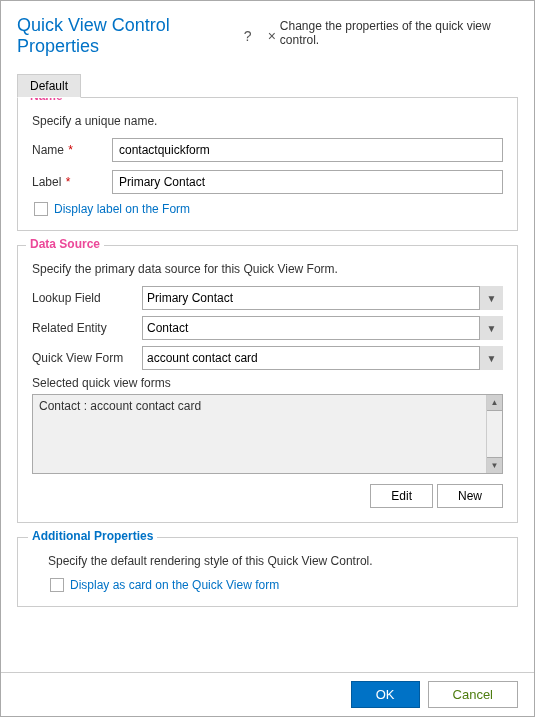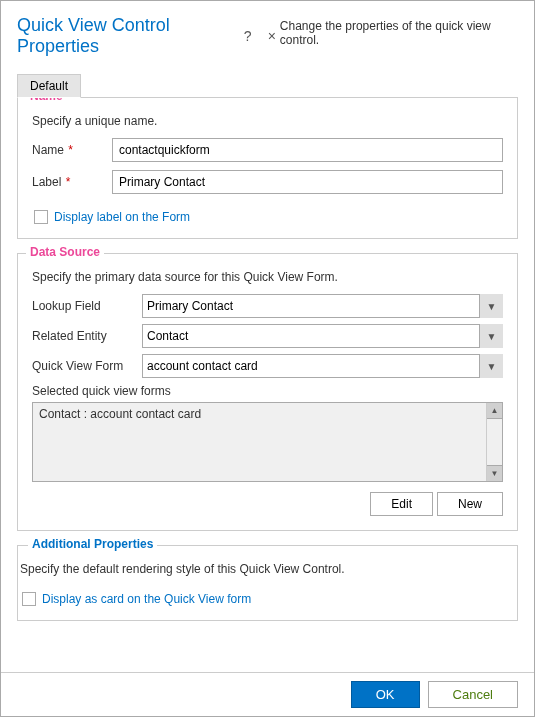--- a/index.html
+++ b/index.html
@@ -141,21 +141,21 @@
       border: 1px solid #aaa;
       padding: 2px 6px;
       font-size: 12px;
       font-family: inherit;
       outline: none;
     }
 
     .checkbox-row {
       display: flex;
       align-items: flex-end;
-      margin-top: 16px;
+      margin-top: 8px;
       margin-left: 2px;
     }
 
     .checkbox-box {
       width: 14px;
       height: 14px;
       border: 1px solid #aaa;
       background: #fff;
       margin-right: 6px;
       flex-shrink: 0;
@@ -293,21 +293,21 @@
       font-size: 12px;
       font-family: inherit;
       border: 1px solid #aaa;
       cursor: pointer;
       background: #fff;
       min-width: 60px;
     }
 
     .additional-props-section {
       border: 1px solid #ccc;
-      padding: 12px 14px 14px 2px;
+      padding: 12px 14px 14px 30px;
       position: relative;
       background: #fff;
       margin-bottom: 10px;
     }
 
     .additional-props-legend {
       position: absolute;
       top: -9px;
       left: 10px;
       background: #fff;

